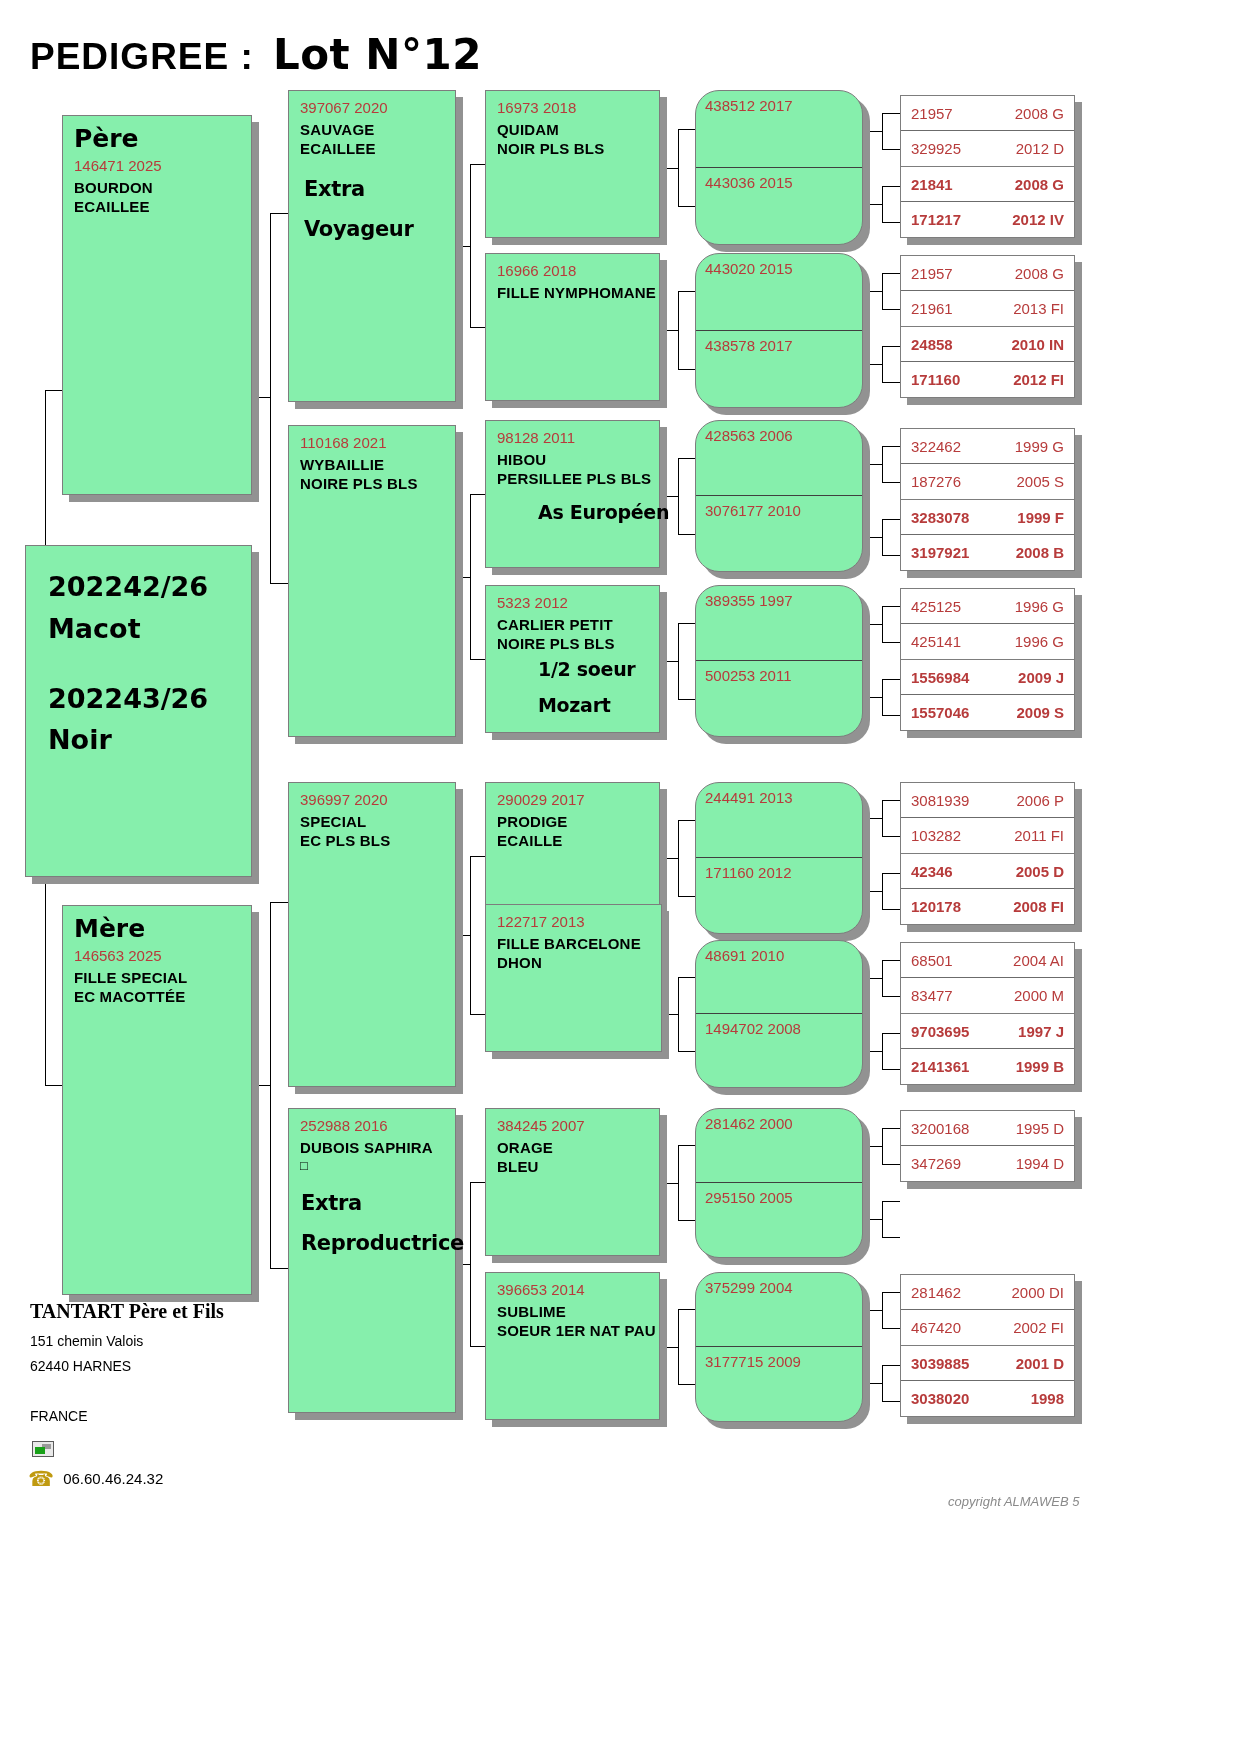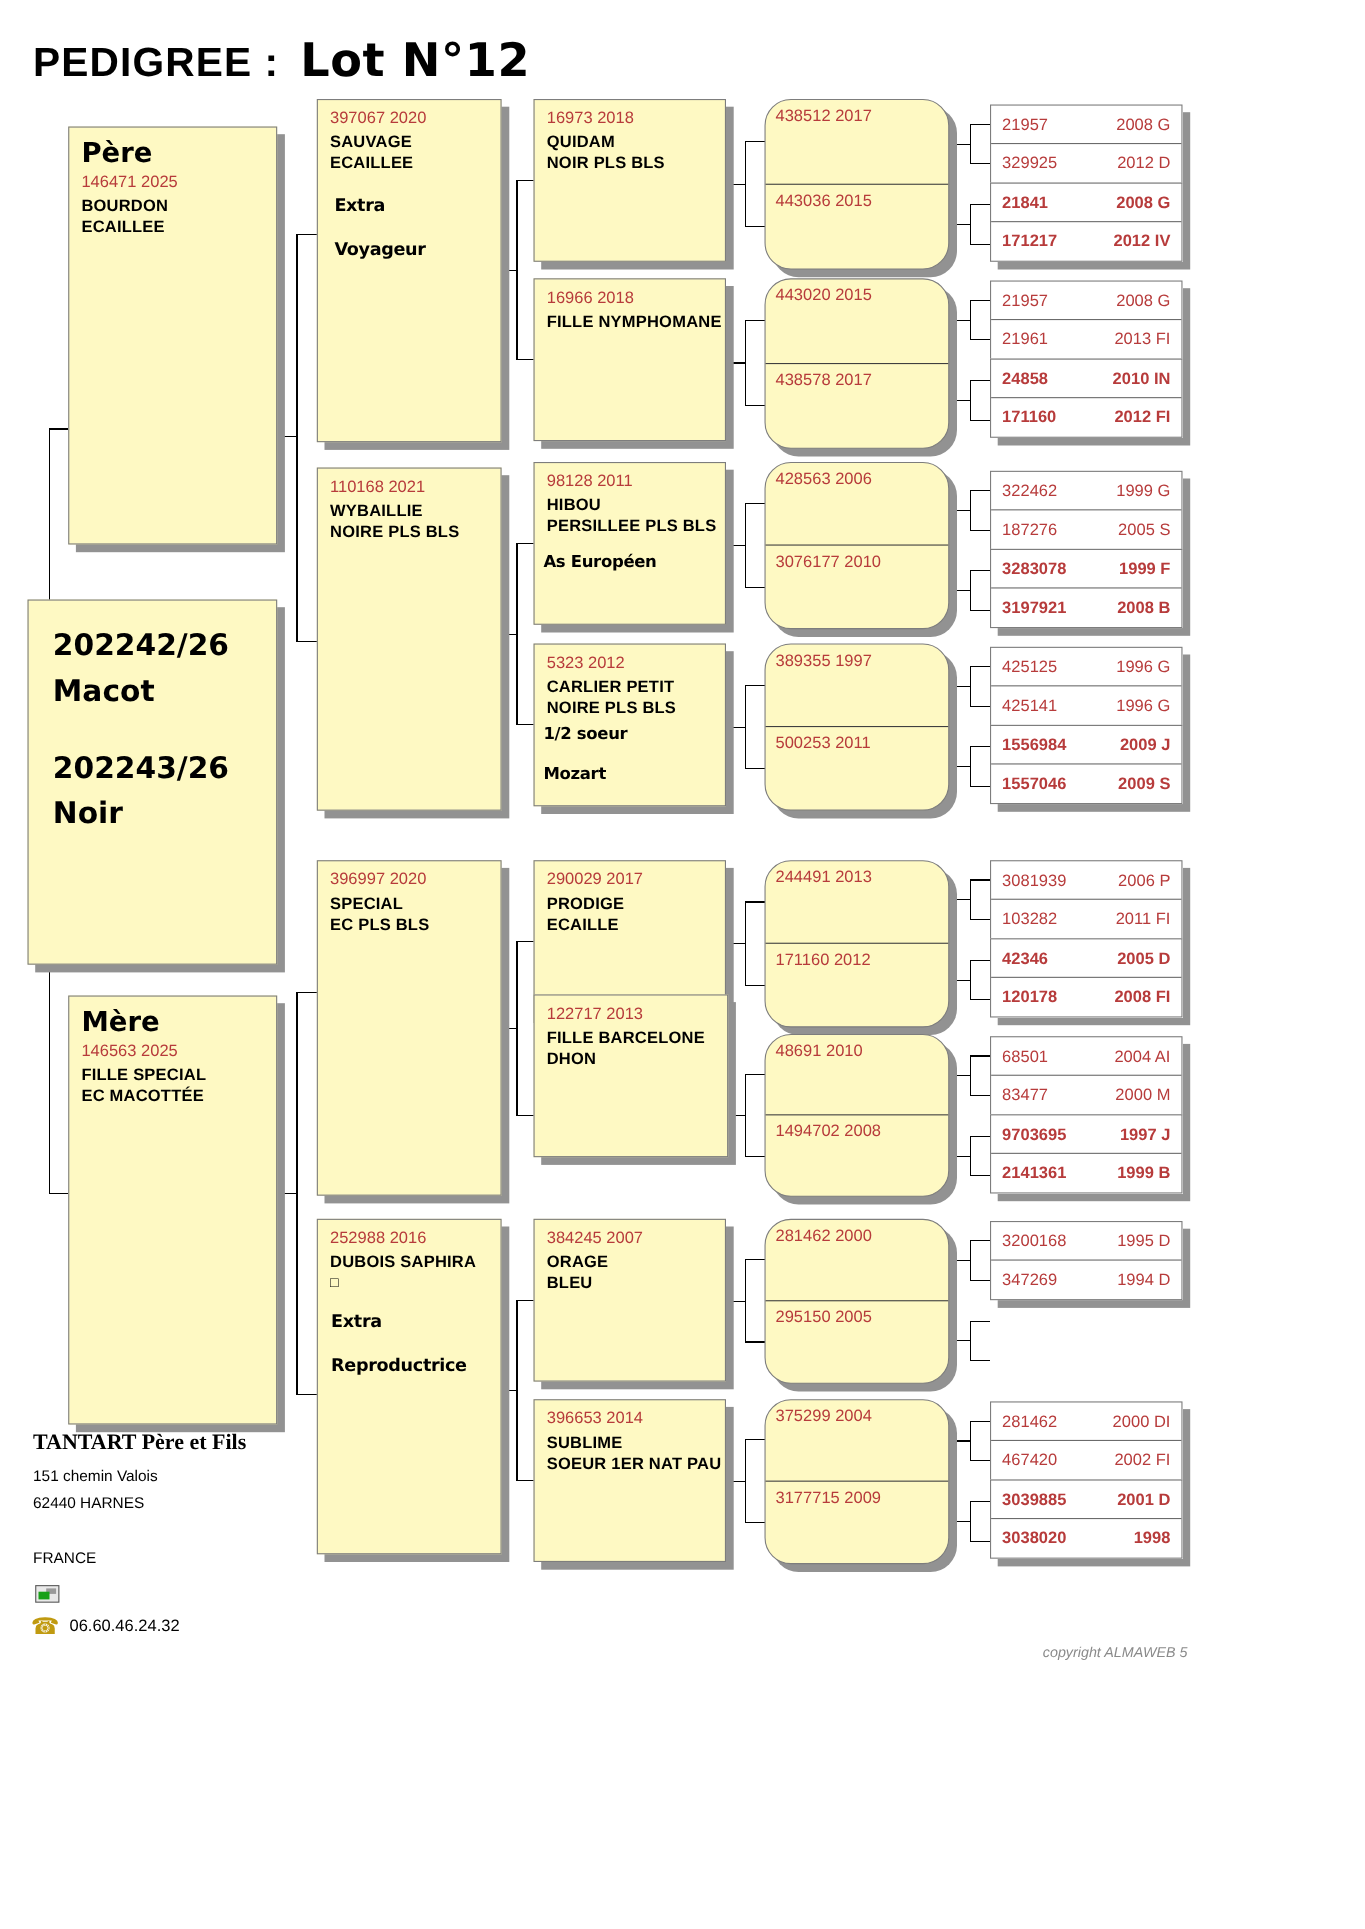--- a/index.html
+++ b/index.html
@@ -2,29 +2,29 @@
 <html style="--ring: #b73b3b;"><head>
 <meta charset="utf-8">
 <style>
   * { margin:0; padding:0; box-sizing:border-box; }
   html,body { background:#fff; }
   body { width:1241px; height:1754px; position:relative; font-family:"Liberation Sans",sans-serif; color:#000; }
   .page { position:absolute; left:0; top:0; width:1241px; height:1754px; background:#fff; overflow:hidden; }
 
   .connectors { position:absolute; left:0; top:0; z-index:0; }
 
-  .box { position:absolute; background:#fef9c3; border:1px solid #7d7d7d;
+  .box { position:absolute; background:#86efac; border:1px solid #7d7d7d;
          box-shadow:7px 7px 0 #929292; z-index:1; padding:8px 11px; }
 
   .ring { color:var(--ring,#b73b3b); font-size:15px; margin-bottom:5px; white-space:nowrap; }
   .name { font-weight:bold; font-size:15px; line-height:1.25; letter-spacing:.2px; white-space:nowrap; }
   .role { font-family:"DejaVu Sans",sans-serif; font-weight:bold; font-size:25px; margin-bottom:4px; }
   .feature { position:absolute; font-family:"DejaVu Sans",sans-serif; font-weight:bold;
-             font-size:16px; white-space:nowrap; letter-spacing:-.3px; }
-  .feature.sm { font-size:15px; }
+             font-size:21px; white-space:nowrap; letter-spacing:-.3px; }
+  .feature.sm { font-size:19px;margin-left:44px; }
 
   .subject-line { font-family:"DejaVu Sans",sans-serif; font-weight:bold; font-size:27px; line-height:1.25; }
 
   
   .g4 { padding:0;border-radius:24px; }
   .g4half { height:50%; padding:6px 9px; }
   .g4top { border-bottom:1px solid #3f3f3f; }
 
   
   .g5group { position:absolute; z-index:1; box-shadow:7px 7px 0 #929292; width:175px; }

